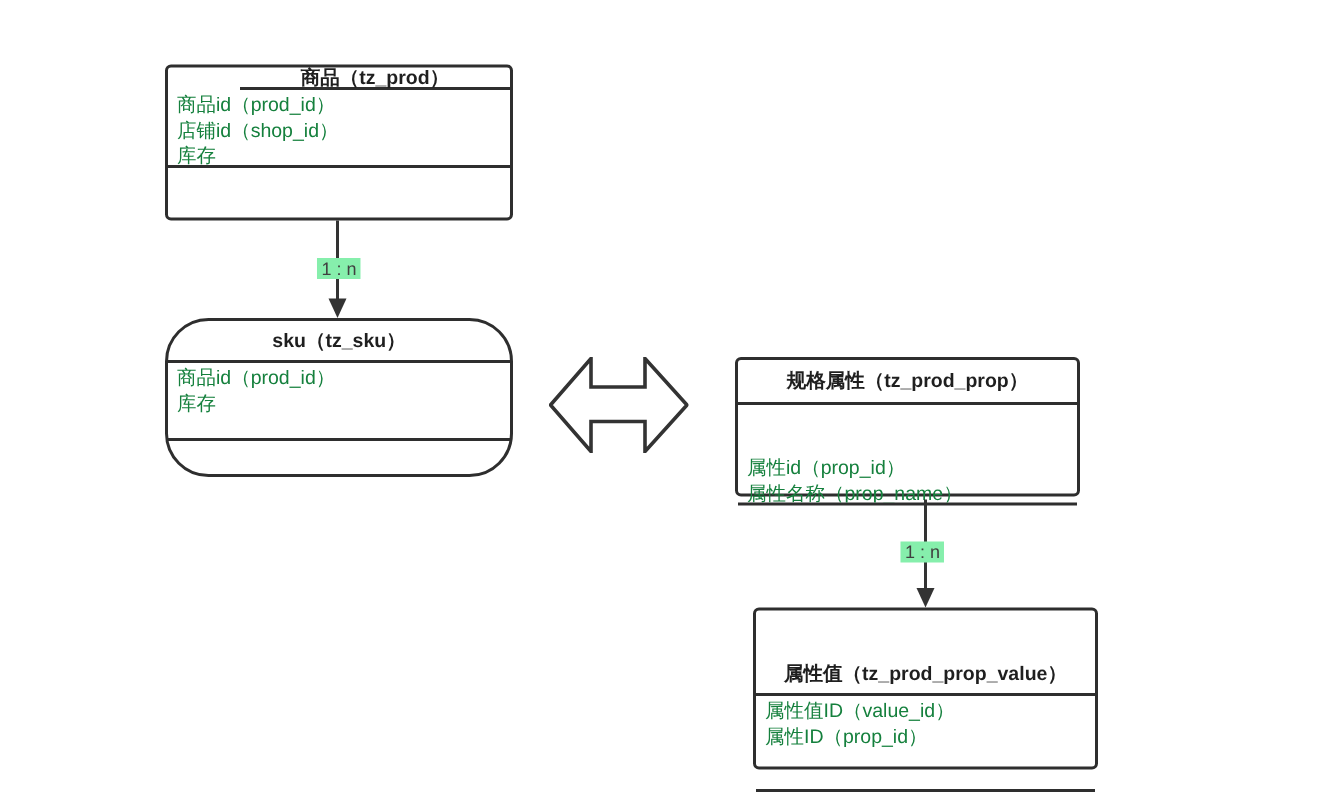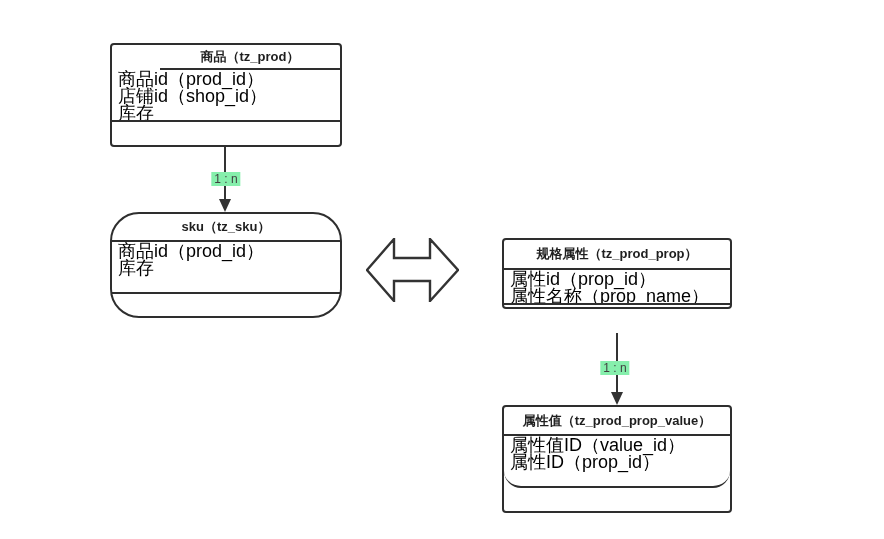--- a/index.html
+++ b/index.html
@@ -34,43 +34,43 @@
     text-align: center;
     display: flex;
     align-items: center;
     justify-content: center;
     flex: 0 0 auto;
   }
   .t-fields {
     box-sizing: border-box;
     border-bottom: 2px solid #2e2e2e;
     padding: 1px 4px 0 6px;
-    font-size: 18px;
-    color: #000000;
+    font-size: 13px;
+    color: #15803d;
     line-height: 17px;
     flex: 0 0 auto;
     overflow: hidden;
   }
   .t-empty { flex: 1 1 auto; }
 
   #t-prod            { left: 110px; top: 43px;  width: 232px; height: 104px; }
-  #t-prod .t-header  { height: 25px; margin-left: 48px; }
+  #t-prod .t-header  { height: 15px; margin-left: 48px; }
   #t-prod .t-fields  { height: 52px; }
 
   #t-sku             { left: 110px; top: 212px; width: 232px; height: 106px; border-radius: 29px; }
   #t-sku .t-header   { height: 28px; }
   #t-sku .t-fields   { height: 52px; }
 
-  #t-prop            { left: 502px; top: 238px; width: 230px; height: 71px; }
+  #t-prop            { left: 490px; top: 238px; width: 230px; height: 93px; gap: 32px; }
   #t-prop .t-header  { height: 30px; }
   #t-prop .t-fields  { height: 35px; }
 
   #t-propval            { left: 502px; top: 405px; width: 230px; height: 108px; }
-  #t-propval .t-header  { height: 29px; }
-  #t-propval .t-fields  { height: 52px; border-radius: 17px; }
+  #t-propval .t-header  { height: 29px; margin-top: 28px; }
+  #t-propval .t-fields  { height: 64px; }
 
   
   .v-line {
     position: absolute;
     width: 2px;
     background: #333333;
   }
   #line-1 { left: 224px; top: 147px; height: 56px; }
   #line-2 { left: 616px; top: 333px; height: 60px; }
 

